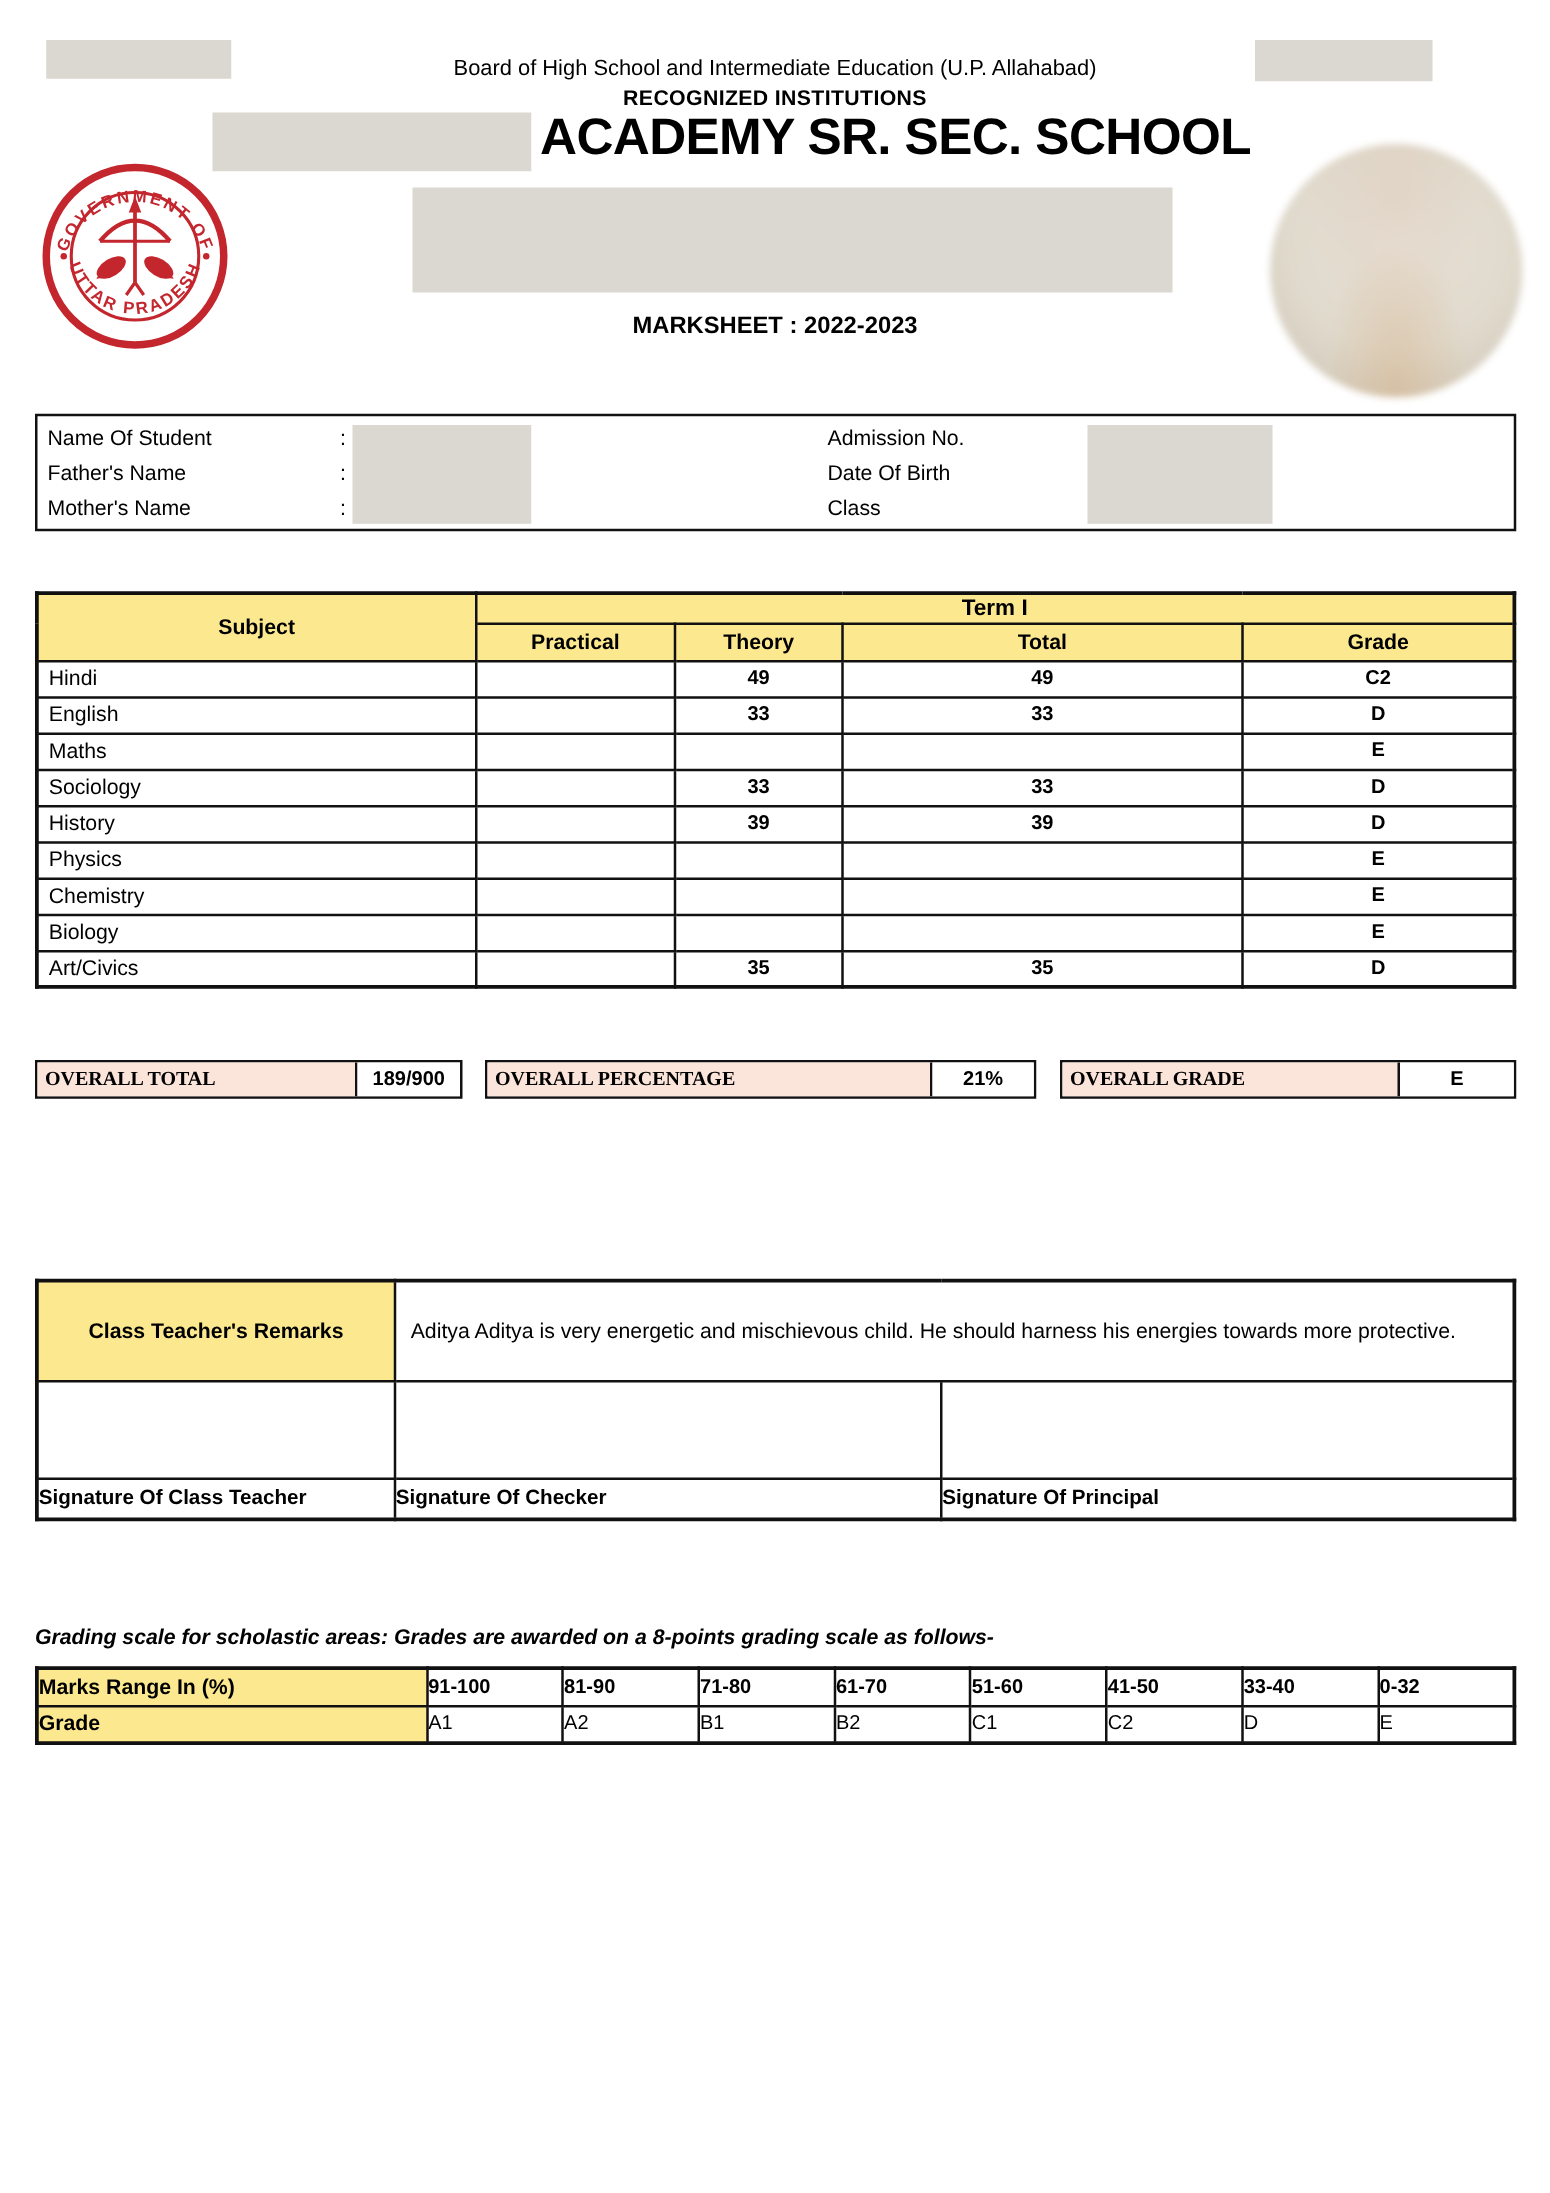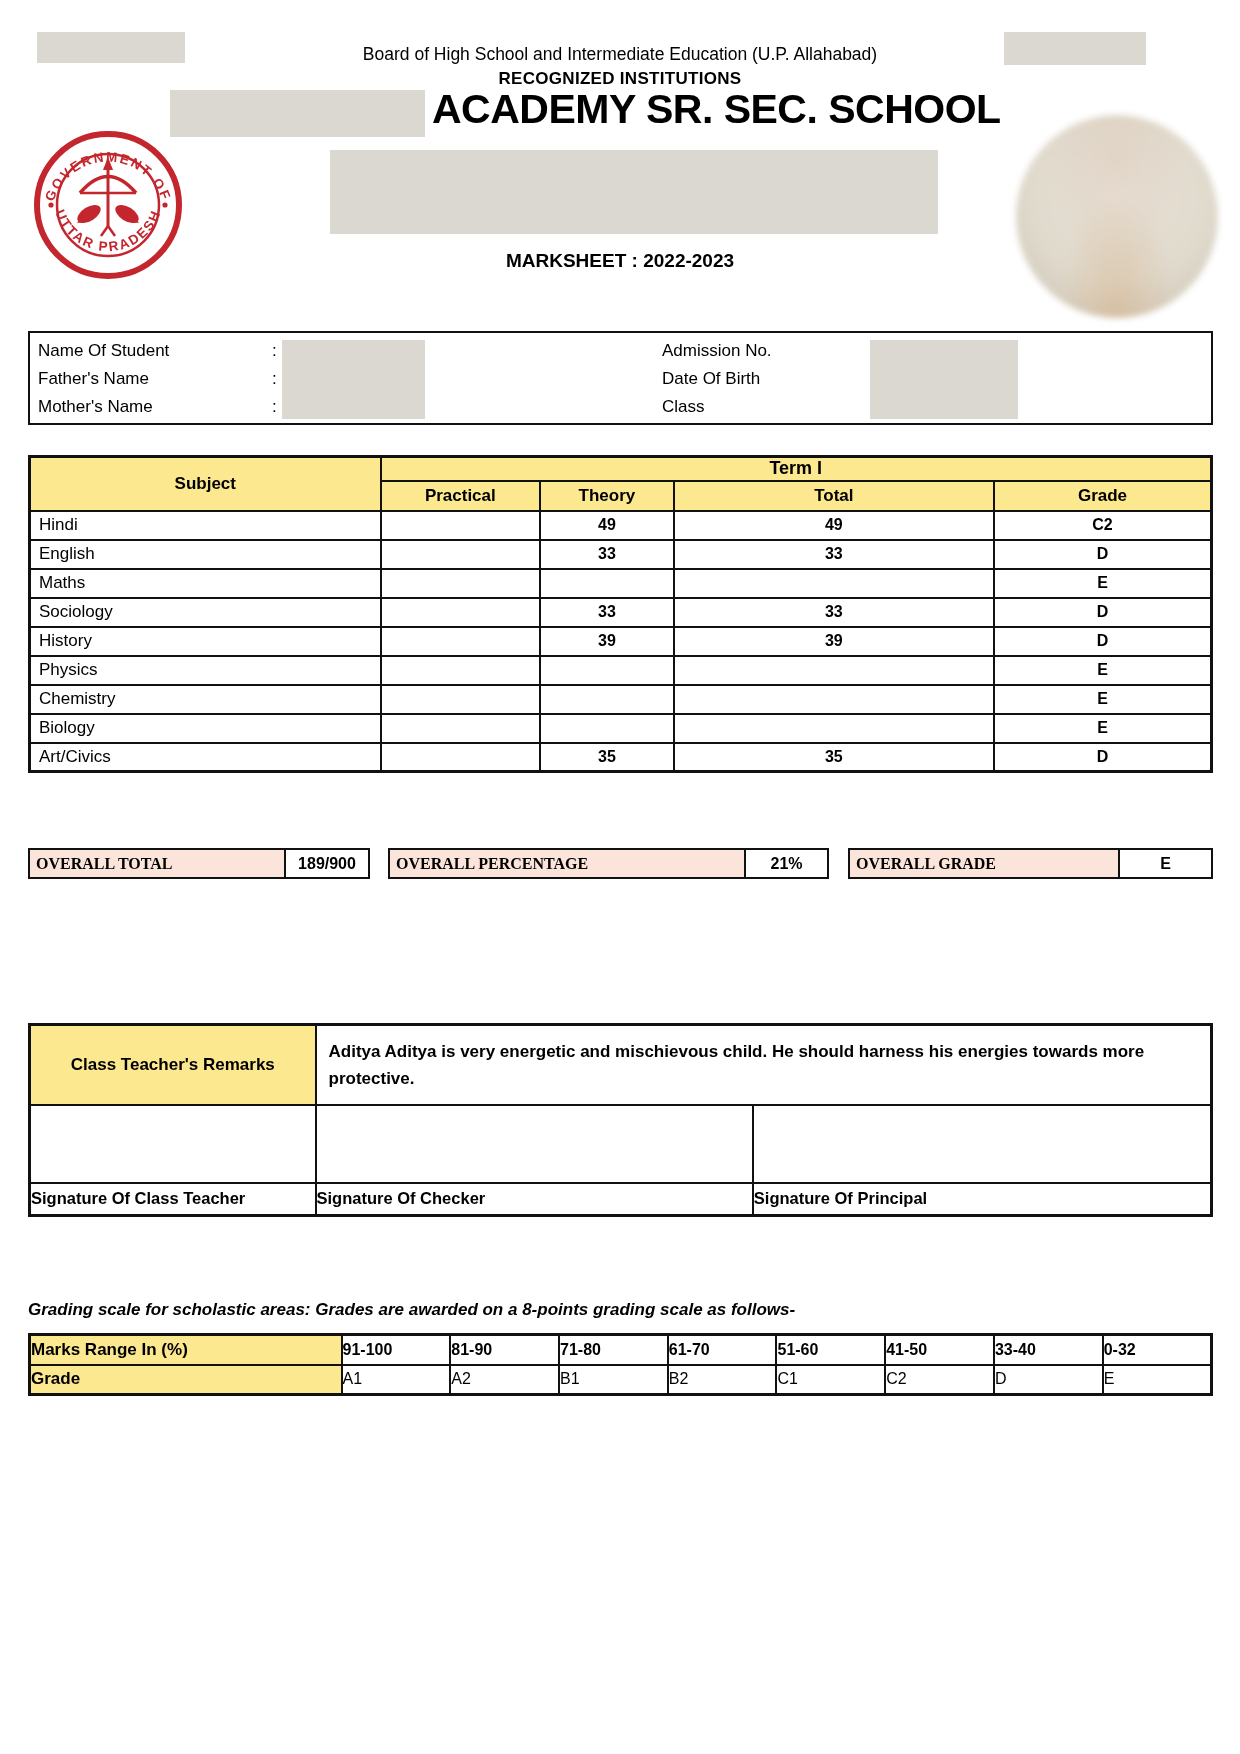--- a/index.html
+++ b/index.html
@@ -50,21 +50,21 @@
   td.num { text-align:center; font-weight:bold; font-size:16px; }
 
   
   .overall-box { display:flex; height:31px; border:2px solid #111; }
   .overall-label { background:#fbe4d9; font-weight:bold; font-size:16px; display:flex; align-items:center; padding-left:6px; border-right:2px solid #111;font-family:Liberation Serif, serif; }
   .overall-value { background:#fff; font-weight:bold; font-size:16px; display:flex; align-items:center; justify-content:center; }
 
   
   .remarks-table td { vertical-align:middle; }
   .remarks-label { font-weight:bold; text-align:center; font-size:17px; }
-  .remarks-text { font-weight:bold; font-size:17px; line-height:1.6; vertical-align:top; padding:7px 12px; text-align:left; }
+  .remarks-text { font-weight:normal; font-size:17px; line-height:1.6; vertical-align:top; padding:7px 12px; text-align:left; }
   .sig-cell { font-weight:bold; text-align:left; height:33px; font-size:16.5px; }
   .empty-cell { height:78px; }
 
   
   .grading-intro { font-weight:bold; font-size:17px; }
   .grading-table td { height:30px; text-align:left; }
   .g-head { font-weight:bold; }
   .g-range { font-weight:bold; font-size:16px; }
   .g-grade { font-weight:normal; font-size:16px; }
 </style>
@@ -126,21 +126,21 @@
     <div class="abs info-label" style="left:242px; top:8px;">:</div>
     <div class="abs info-label" style="left:242px; top:36px;">:</div>
     <div class="abs info-label" style="left:242px; top:64px;">:</div>
     <div class="abs redact" style="left:252px; top:7px; width:143px; height:79px;"></div>
     <div class="abs info-label" style="left:632px; top:8px;">Admission No.</div>
     <div class="abs info-label" style="left:632px; top:36px;">Date Of Birth</div>
     <div class="abs info-label" style="left:632px; top:64px;">Class</div>
     <div class="abs redact" style="left:840px; top:7px; width:148px; height:79px;"></div>
   </div>
 
-  <table class="abs marks-table" style="left:28px; top:455px;padding-left:48px;">
+  <table class="abs marks-table" style="left:28px; top:473px;padding-left:48px;">
     <colgroup>
       <col style="width:29.7%">
         <col style="width:13.5%">
         <col style="width:11.3%">
         <col style="width:27.1%">
         <col style="width:18.4%">
     </colgroup>
     <tbody>
         <tr>
       <th class="yellow" rowspan="2">Subject</th>

